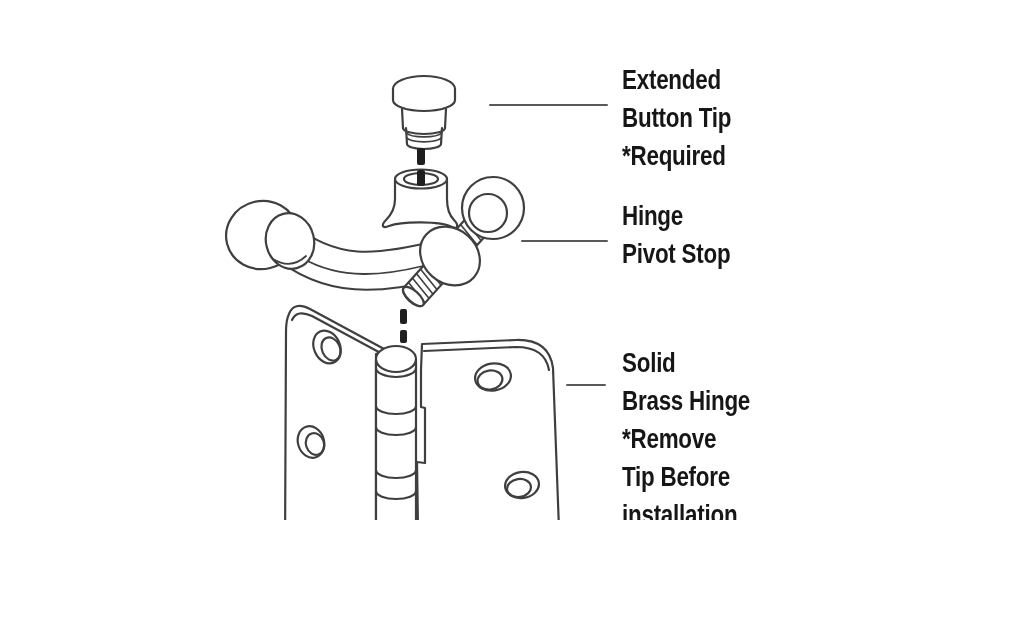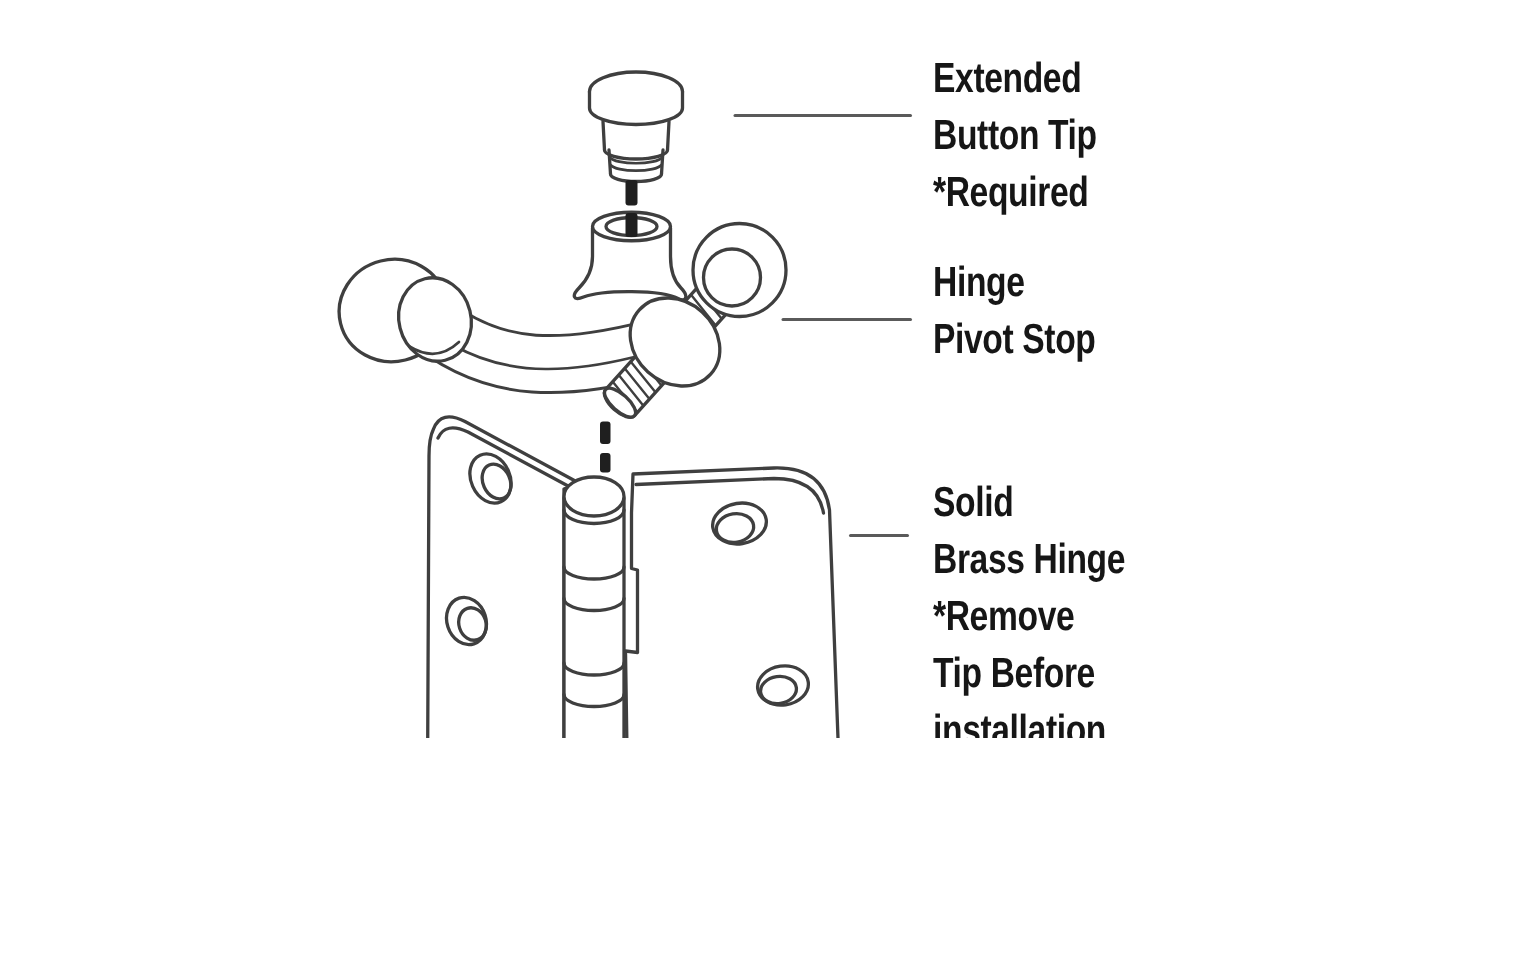--- a/index.html
+++ b/index.html
@@ -2,20 +2,21 @@
 <html><head>
 <meta charset="utf-8">
 <style>
   html,body{margin:0;padding:0;background:#fff;}
   .stage{
     position:relative;
     width:1024px;height:492px;
     background:#ffffff;
     overflow:hidden;
     font-family:"Liberation Sans", sans-serif;
+    margin-top:28px;
   }
   .stage svg{position:absolute;left:0;top:0;}
   .label{
     position:absolute;
     left:622px;
     color:#161616;
     font-weight:bold;
     font-size:28px;
     line-height:38px;
     transform:scaleX(0.8);

